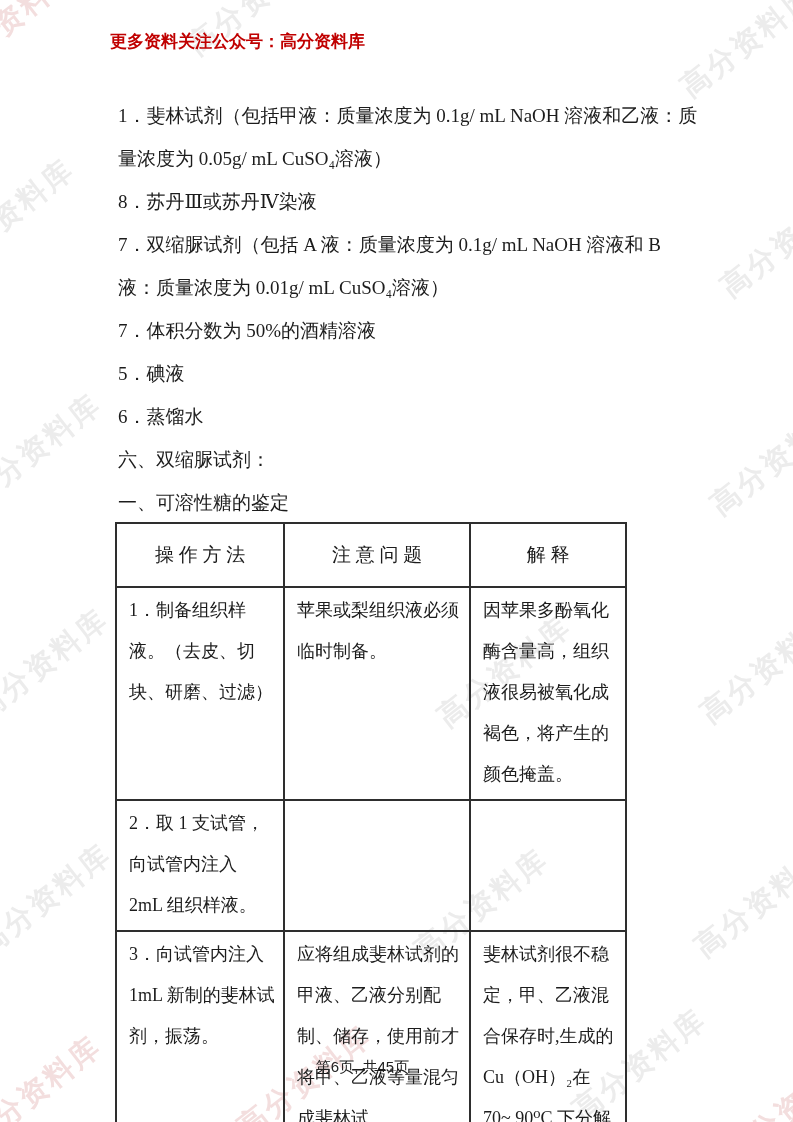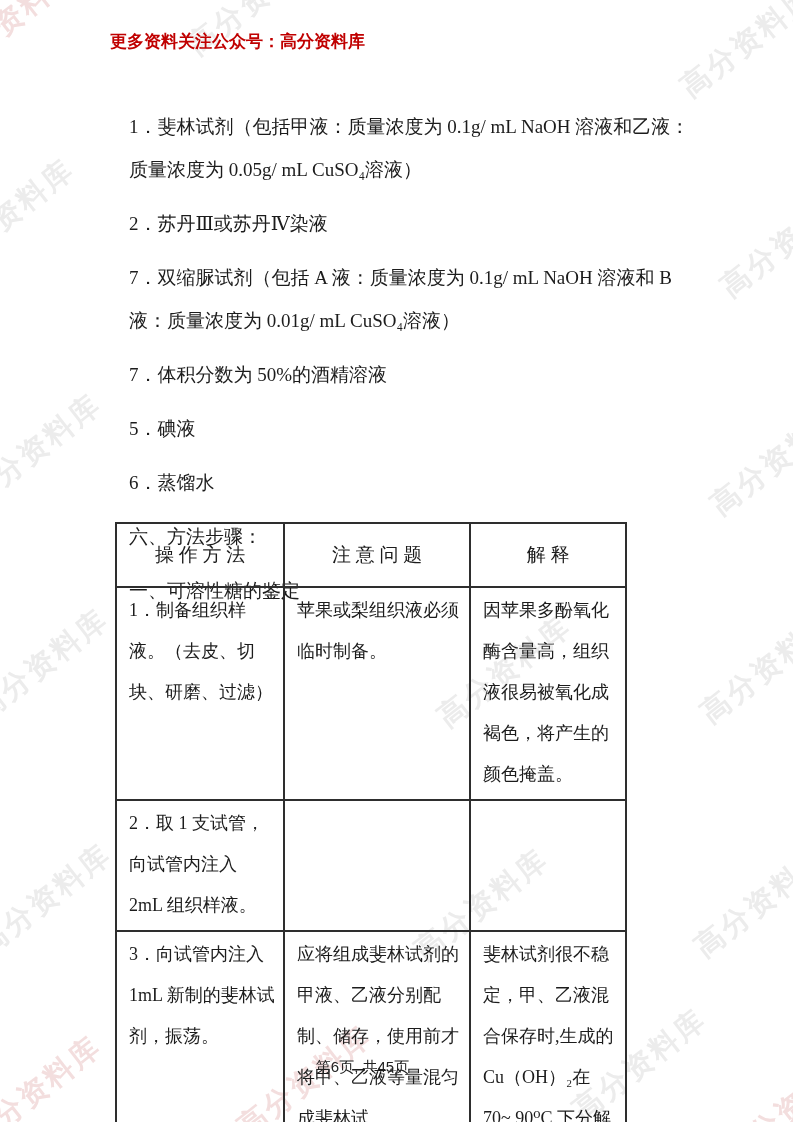--- a/index.html
+++ b/index.html
@@ -25,21 +25,21 @@
   .promo{
     position:absolute;left:110px;top:30px;
     font-family:"Liberation Sans","DejaVu Sans",sans-serif;
     font-size:17px;font-weight:bold;color:#c00000;
   }
 
   .list-block{
     position:absolute;left:118px;top:94px;width:585px;
     font-size:19px;line-height:43px;
   }
-  .list-block p{margin:11px;}
+  .list-block p{margin:0;}
 
   table.proc{
     position:absolute;left:115px;top:522px;
     border-collapse:collapse;table-layout:fixed;
     font-size:18px;color:#1c1c1c;
   }
   table.proc td,table.proc th{
     border:2px solid #2e2e2e;
     vertical-align:top;text-align:left;
     padding:2px 8px 4px 12px;
@@ -82,26 +82,26 @@
   <span class="wm wm-gray" style="left:640px;top:1065px">高分资料库</span>
   <span class="wm wm-pink" style="left:792px;top:1108px">高分资料库</span>
 </div>
 
 <div class="content">
 
   <div class="promo">更多资料关注公众号：高分资料库</div>
 
   <div class="list-block">
     <p>1．斐林试剂（包括甲液：质量浓度为 0.1g/ mL NaOH 溶液和乙液：质量浓度为 0.05g/ mL CuSO₄溶液）</p>
-    <p>2．苏丹Ⅲ或苏丹Ⅳ染液</p>
+    <p>8．苏丹Ⅲ或苏丹Ⅳ染液</p>
     <p>7．双缩脲试剂（包括 A 液：质量浓度为 0.1g/ mL NaOH 溶液和 B 液：质量浓度为 0.01g/ mL CuSO₄溶液）</p>
     <p>7．体积分数为 50%的酒精溶液</p>
     <p>5．碘液</p>
     <p>6．蒸馏水</p>
-    <p>六、方法步骤：</p>
+    <p>六、双缩脲试剂：</p>
     <p>一、可溶性糖的鉴定</p>
   </div>
 
   <table class="proc">
     <colgroup>
       <col class="col1">
         <col class="col2">
         <col class="col3">
     </colgroup>
     <tbody>

